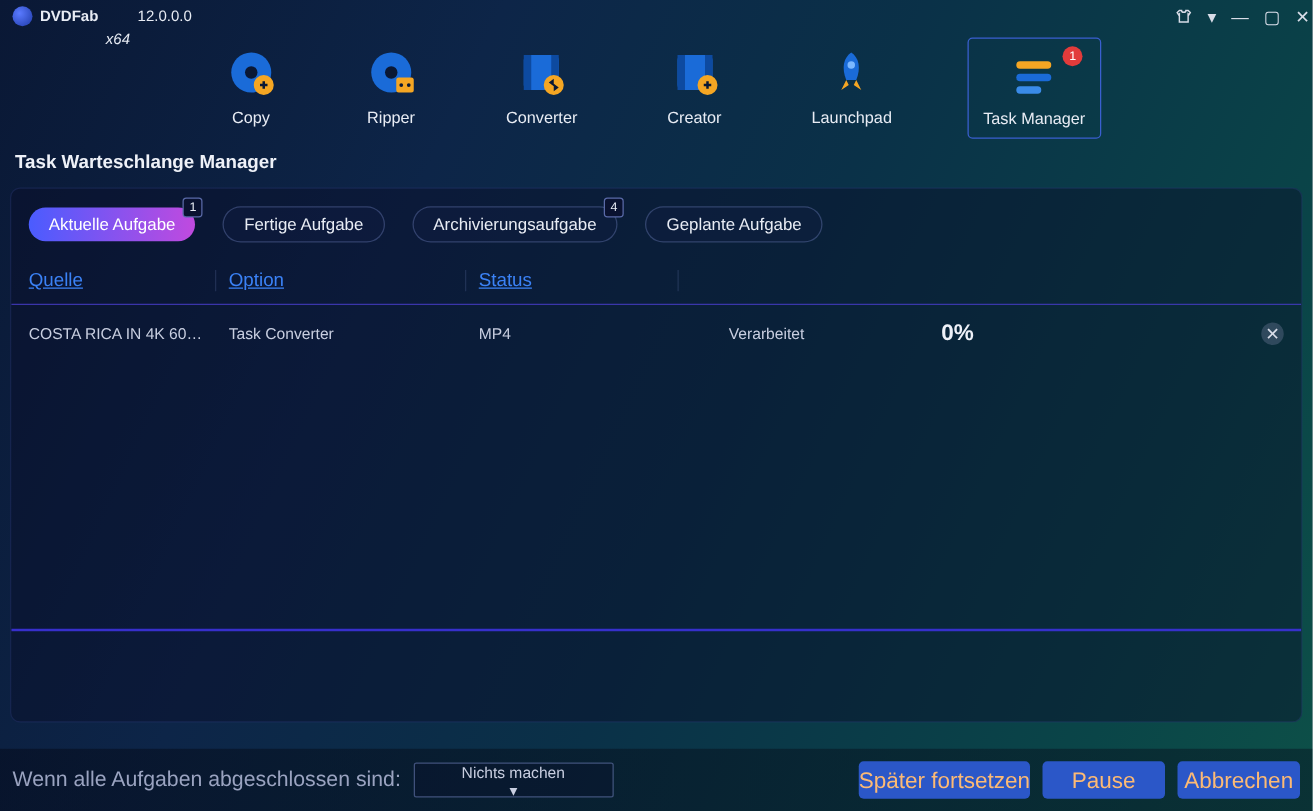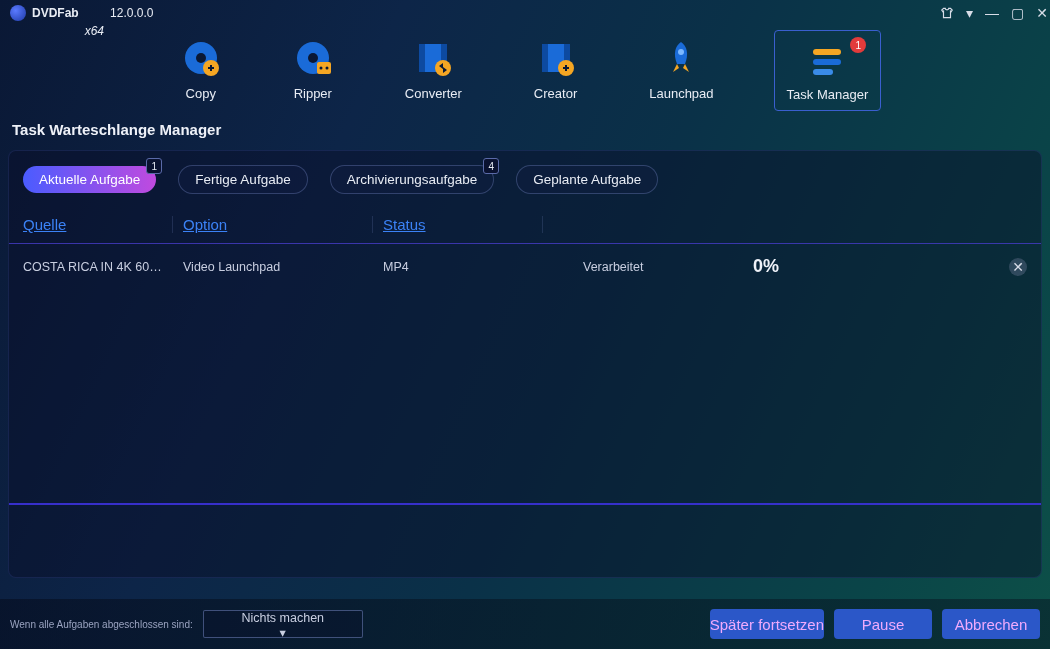--- a/index.html
+++ b/index.html
@@ -46,24 +46,24 @@
 .trow .col-option, .trow .col-ausgabe, .trow .col-status { border: none; }
 .progress-wrap { flex: 1; display: flex; align-items: center; justify-content: space-between; padding-left: 10px; gap: 12px; }
 .progress-pct { font-size: 18px; font-weight: 600; color: #eef1f8; }
 .row-close { cursor: pointer; color: #d8dde8; font-size: 14px; width: 18px; height: 18px; border-radius: 50%; background: rgba(120,130,160,0.35); display:flex; align-items:center; justify-content:center; }
 
 .panel-spacer { flex: 1; border-bottom: 2px solid rgba(60,50,220,0.9); }
 .panel-footer-blank { height: 72px; }
 
 
 .bottom { position: absolute; left: 0; right: 0; bottom: 0; height: 50px; display: flex; align-items: center; padding: 0 10px; gap: 10px; background: linear-gradient(90deg, rgba(5,12,30,0.6), rgba(8,30,40,0.6)); }
-.bottom-label { font-size: 10px; color: #9aa3c0; }
+.bottom-label { font-size: 17px; color: #9aa3c0; }
 .dropdown { width: 160px; height: 28px; border: 1px solid rgba(120,140,200,0.5); background: rgba(10,18,45,0.4); color: #c8cee0; font-size: 12.5px; display: flex; align-items: center; justify-content: space-between; padding: 0 8px; border-radius: 2px; cursor: pointer; flex-direction: column; }
 .bottom-right { margin-left: auto; display: flex; gap: 10px; }
-.btn { min-width: 98px; height: 30px; border-radius: 4px; background: #2b57c8; color: #f0abfc; font-size: 15px; display: flex; align-items: center; justify-content: center; cursor: pointer; border: none; }
+.btn { min-width: 98px; height: 30px; border-radius: 4px; background: #2b57c8; color: #fdba74; font-size: 18px; display: flex; align-items: center; justify-content: center; cursor: pointer; border: none; }
 
 svg { display: block; }
 </style>
 </head>
 <body>
 
 <div class="titlebar">
   <div class="titlebar-left">
     <span class="logo-dot"></span>
     <b>DVDFab</b>
@@ -184,21 +184,21 @@
 
   <div class="thead">
     <div class="col-quelle">Quelle</div>
     <div class="col-option">Option</div>
     <div class="col-status">Status</div>
     <div class="col-progress"></div>
   </div>
 
   <div class="trow">
     <div class="col-quelle">COSTA RICA IN 4K 60…</div>
-    <div class="col-option">Video Launchpad</div>
+    <div class="col-option">Task Converter</div>
     <div class="col-ausgabe">MP4</div>
     <div class="col-status">Verarbeitet</div>
     <div class="progress-wrap">
       <span class="progress-pct">0%</span>
       <span class="row-close">✕</span>
     </div>
   </div>
 
   <div class="panel-spacer"></div>
   <div class="panel-footer-blank"></div>

